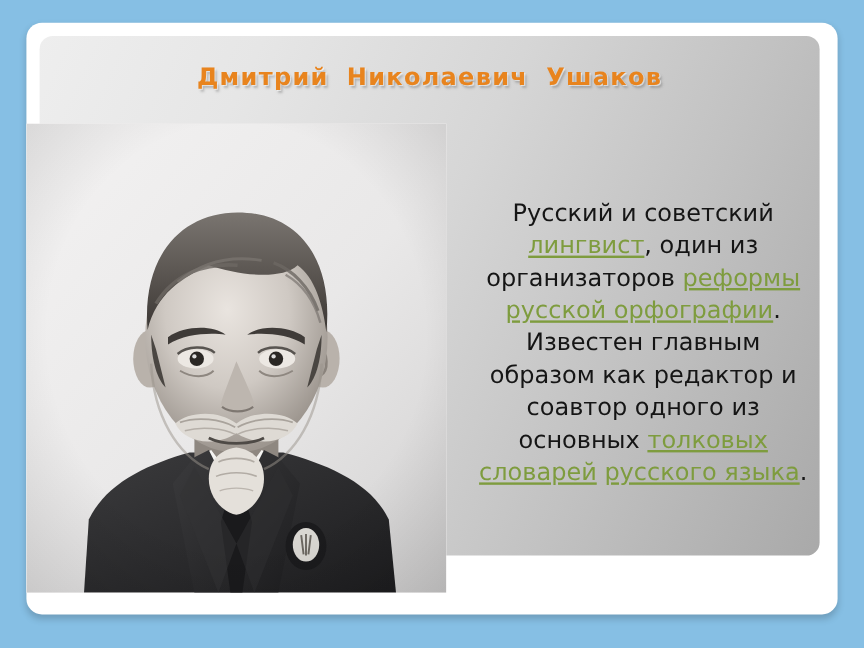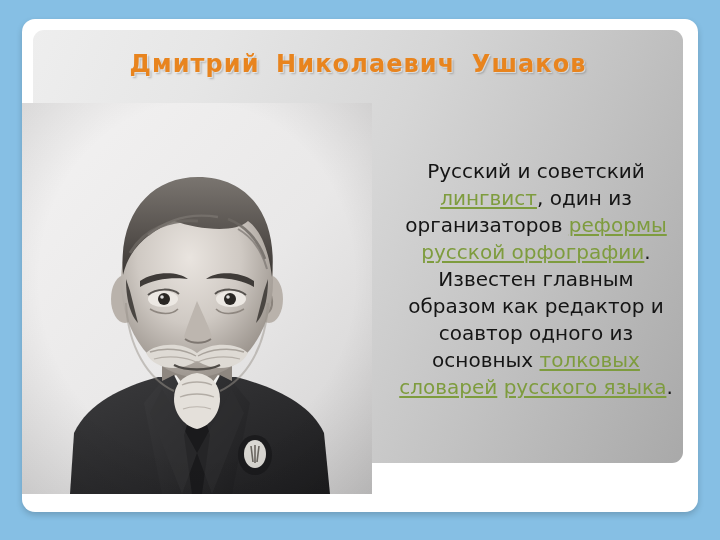--- a/index.html
+++ b/index.html
@@ -57,21 +57,21 @@
     height: 68px;
     display: flex;
     flex-direction: column;
     align-items: center;
     justify-content: center;
     pointer-events: none;
   }
   .title-line {
     color: #e8841e;
     font-weight: bold;
-    font-size: 24px;
+    font-size: 20px;
     letter-spacing: 1.1px;
     line-height: 30px;
     text-align: center;
     white-space: nowrap;
     text-shadow: 1px 1px 0 rgba(255,255,255,0.55),
                  2px 2px 2px rgba(90,90,90,0.35);
   }
   .title-line.name { word-spacing: 7px; }
 
   
@@ -83,21 +83,21 @@
     height: 391px;
     overflow: hidden;
     background: #efeeee;
   }
   #photo svg { display: block; width: 350px; height: 391px; }
 
   
   #desc {
     position: absolute;
     left: 392px;
-    top: 158px;
+    top: 164px;
     width: 288px;
     text-align: center;
     font-size: 20px;
     line-height: 27px;
     color: #151515;
   }
   #desc .lnk {
     color: #7e9c3e;
     text-decoration: underline;
     text-underline-offset: 2px;

